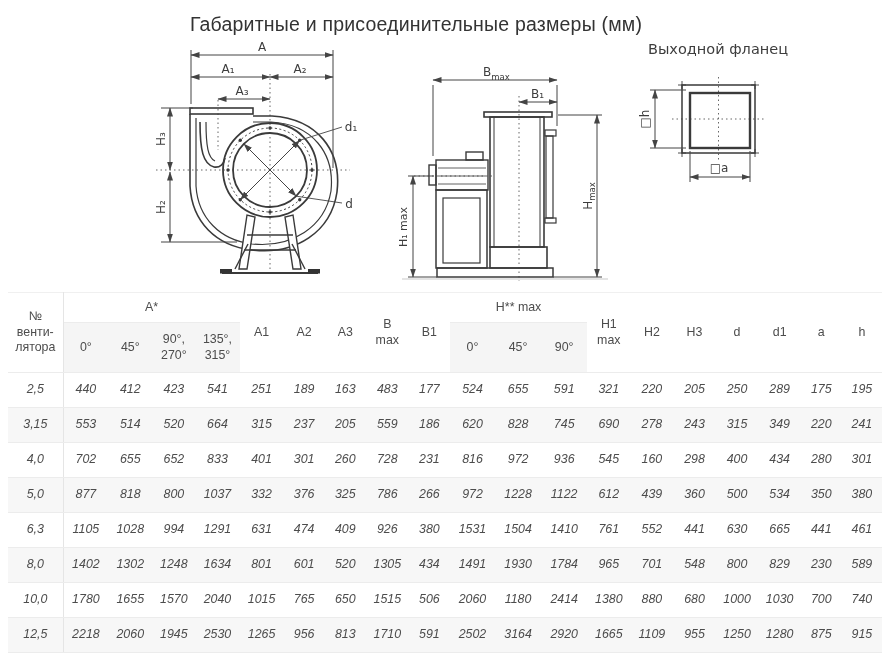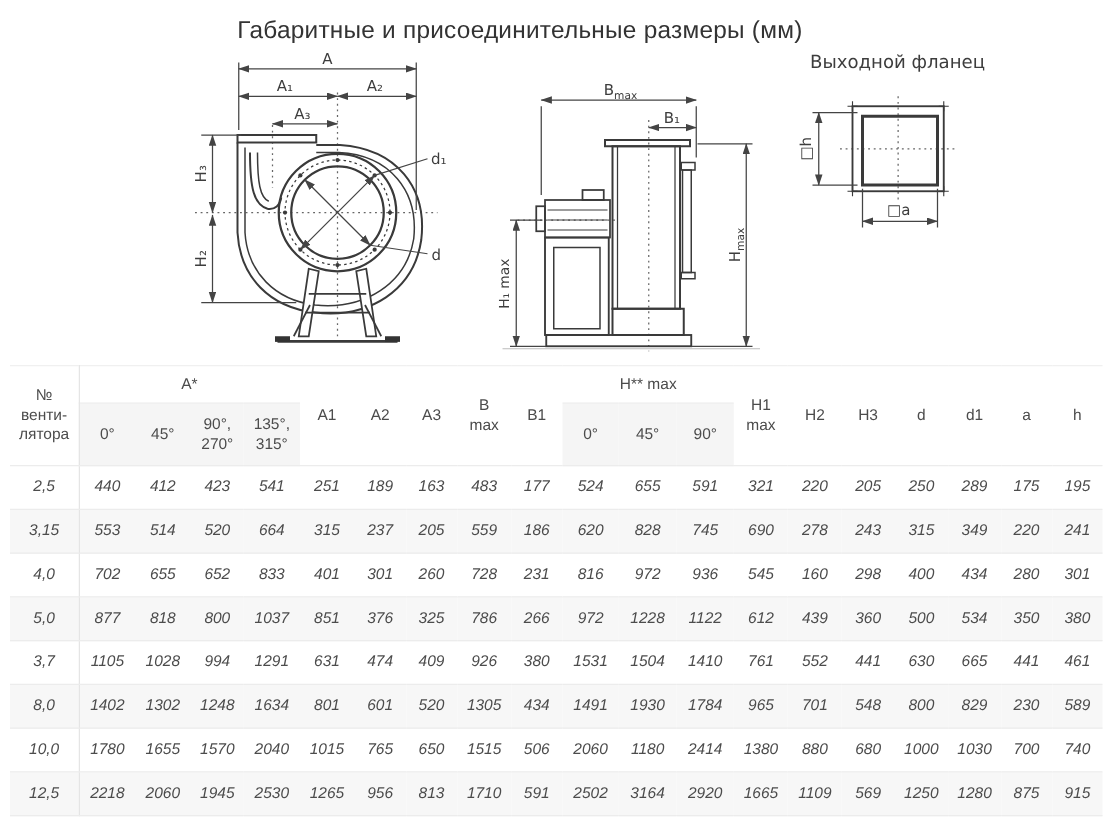--- a/index.html
+++ b/index.html
@@ -317,38 +317,38 @@
           <td>434</td>
           <td>280</td>
           <td>301</td>
         </tr>
         <tr>
           <td>5,0</td>
           <td>877</td>
           <td>818</td>
           <td>800</td>
           <td>1037</td>
-          <td>851</td>
+          <td>332</td>
           <td>376</td>
           <td>325</td>
           <td>786</td>
           <td>266</td>
           <td>972</td>
           <td>1228</td>
           <td>1122</td>
           <td>612</td>
           <td>439</td>
           <td>360</td>
           <td>500</td>
           <td>534</td>
           <td>350</td>
           <td>380</td>
         </tr>
         <tr>
-          <td>3,7</td>
+          <td>6,3</td>
           <td>1105</td>
           <td>1028</td>
           <td>994</td>
           <td>1291</td>
           <td>631</td>
           <td>474</td>
           <td>409</td>
           <td>926</td>
           <td>380</td>
           <td>1531</td>
@@ -415,21 +415,21 @@
           <td>1265</td>
           <td>956</td>
           <td>813</td>
           <td>1710</td>
           <td>591</td>
           <td>2502</td>
           <td>3164</td>
           <td>2920</td>
           <td>1665</td>
           <td>1109</td>
-          <td>569</td>
+          <td>955</td>
           <td>1250</td>
           <td>1280</td>
           <td>875</td>
           <td>915</td>
         </tr>
       </tbody>
   </table>
 
 </div>
 

